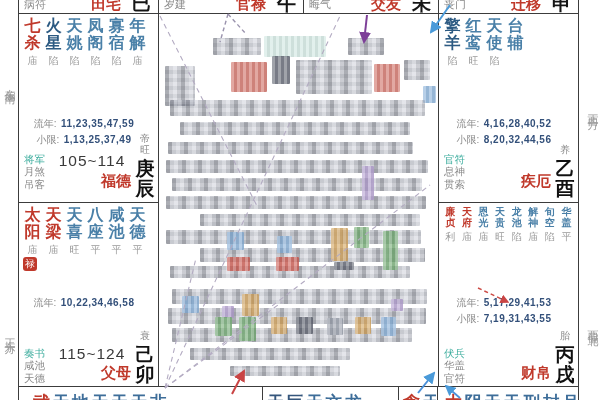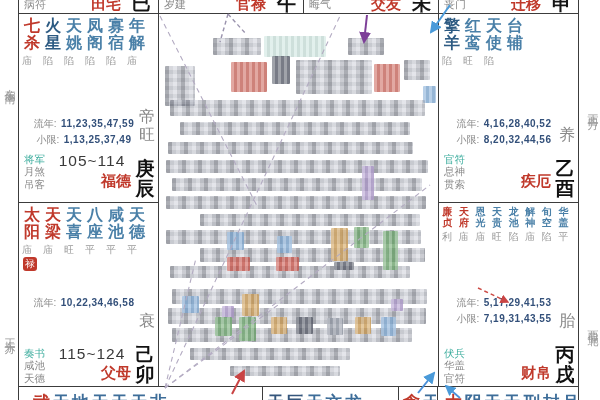--- a/index.html
+++ b/index.html
@@ -9,21 +9,21 @@
   .ln{position:absolute;background:#3c3c3c;}
   .dir{position:absolute;writing-mode:vertical-rl;font-size:11px;color:#9a9a9a;letter-spacing:2px;}
   
   .ts{position:absolute;height:13px;overflow:hidden;}
   .ts .god{position:absolute;left:5px;bottom:1px;font-size:11px;color:#8a8a8a;}
   .ts .pname{position:absolute;right:36px;bottom:-1px;font-size:15px;font-weight:bold;color:#c0392b;}
   .ts .branch{position:absolute;right:6px;bottom:-4px;font-size:19px;font-weight:bold;color:#151515;}
   
   .cell{position:absolute;}
   .srow{position:absolute;left:4px;top:5px;display:flex;}
-  .scol{width:21px;text-align:left;}
+  .scol{width:21px;text-align:center;}
   .cell8 .scol{width:16.6px;}
   .sn{display:block;width:17px;margin:0 auto;font-size:16px;font-weight:600;line-height:1.05;
       word-break:break-all;color:#4a80a8;}
   .cell8 .sn{font-size:10px;width:16px;}
   .sn.major{color:#c0392b;}
   .sn.dark{color:#2c5a82;}
   .sb{display:block;margin-top:2px;font-size:10px;color:#9a9a9a;}
   .ages{position:absolute;left:6px;right:14px;text-align:center;line-height:14px;}
   .cellA .ages{top:102px;} .cellB .ages{top:92px;}
   .albl{font-size:10px;color:#8a8a8a;}
@@ -31,21 +31,21 @@
   .gods{position:absolute;left:6px;font-size:10.5px;line-height:12.5px;color:#8a8a8a;}
   .cellA .gods{bottom:12px;text-align:center;} .cellB .gods{bottom:2px;}
   .gods .g1{color:#3fae9f;}
   .agerange{position:absolute;left:32px;width:84px;text-align:center;font-size:15.5px;
             color:#3a3a3a;letter-spacing:1px;}
   .cellA .agerange{bottom:32px;} .cellB .agerange{bottom:23px;}
   .pname2{position:absolute;right:27px;font-size:15px;font-weight:bold;color:#c0392b;}
   .cellA .pname2{bottom:11px;} .cellB .pname2{bottom:3px;}
   .stagecol{position:absolute;right:2px;width:22px;text-align:center;}
   .cellA .stagecol{bottom:3px;} .cellB .stagecol{bottom:1px;}
-  .stage-lbl{display:block;width:12px;margin:16px auto;font-size:16px;line-height:1.1;
+  .stage-lbl{display:block;width:12px;margin:4px auto;font-size:10px;line-height:1.1;
              color:#8a8a8a;word-break:break-all;}
   .stem{display:block;width:20px;margin:1px auto 0;font-size:19px;font-weight:bold;
         line-height:1.05;color:#111;word-break:break-all;}
   .badge{position:absolute;left:5px;top:55px;width:14px;height:14px;border-radius:3px;
          background:#c0392b;color:#fff;font-size:10px;line-height:14px;text-align:center;}
   
   .bs{position:absolute;top:387px;height:13px;overflow:hidden;font-size:17px;font-weight:bold;
       letter-spacing:2.5px;white-space:nowrap;}
   .bs .in{position:absolute;top:4px;left:0;}
   .bfirst{color:#c0392b;} .bfirst.navy{color:#35567c;} .brest{color:#3d6d99;}

